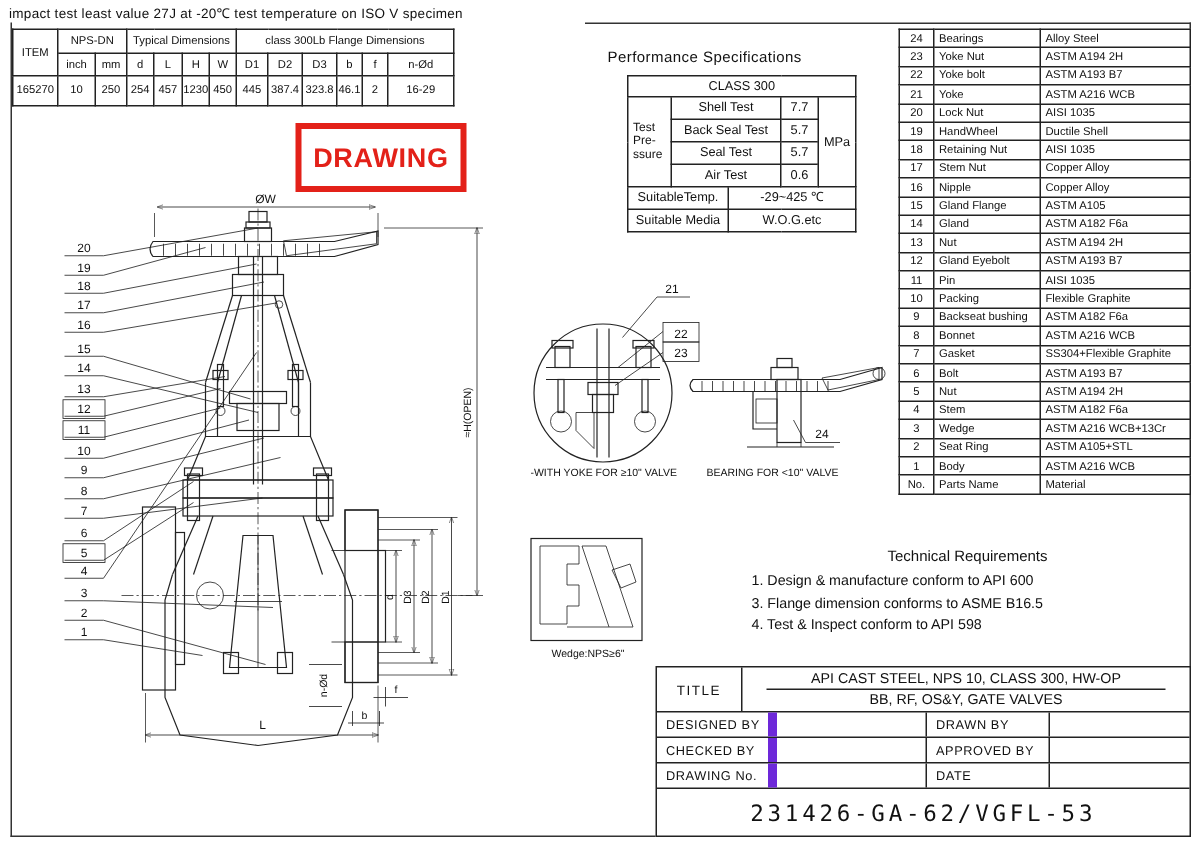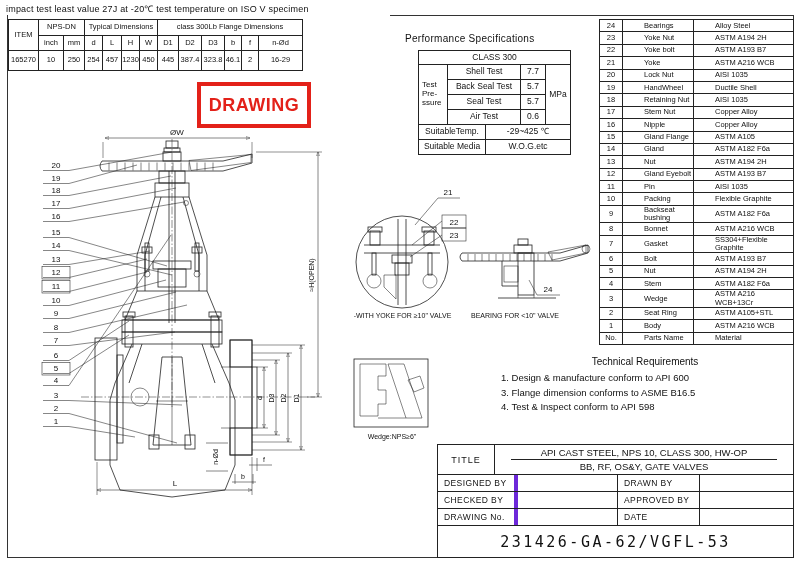--- a/index.html
+++ b/index.html
@@ -8,21 +8,21 @@
   .abs{position:absolute}
   .bord{background:#333}
   
   table.grid{border-collapse:collapse;background:#fff}
   table.grid td{border:1px solid #222;text-align:center;padding:0;font-size:8px;line-height:1.1;color:#111}
   #dimtab td.hd{font-size:7.5px}
   #dimtab td.dt{font-size:7.5px;height:19px}
   #perftab td{font-size:8.5px}
   #perftab td.pl{white-space:pre-line;font-size:8px;text-align:left;padding-left:3px}
   table.parts td{font-size:7.5px;height:11.4px}
-  table.parts td.pc-name,table.parts td.pc-material{text-align:left;padding-left:21px}
+  table.parts td.pc-name,table.parts td.pc-material{text-align:left;padding-left:3px}
   
   svg.dwg{overflow:visible}
   .dwg line,.dwg path,.dwg polygon,.dwg polyline,.dwg rect,.dwg circle{stroke:#222;stroke-width:.8;fill:none}
   .dwg .thin{stroke-width:.55}
   .dwg .ext{stroke-width:.5}
   .dwg .cl{stroke-width:.5;stroke-dasharray:8 2 1.5 2}
   .dwg .dim{stroke-width:.55;marker-start:url(#ar);marker-end:url(#ar)}
   .dwg text{stroke:none;fill:#111;font-size:8px;font-family:"Liberation Sans",sans-serif}
   .cap{font-size:7px;text-align:center;color:#111;white-space:nowrap}
   
@@ -36,21 +36,21 @@
   #techreq .tr-title{font-size:10px;text-align:center;margin-bottom:4px}
   #techreq .tr-item{font-size:9.5px;line-height:14.5px;padding-left:6px;white-space:nowrap}
   
   #tblock{border:1.4px solid #222;box-sizing:border-box;background:#fff}
   #tblock *{box-sizing:border-box}
   .tb-r1{display:flex;height:30px;border-bottom:1px solid #222}
   .tb-titlelabel{width:57px;border-right:1px solid #222;display:flex;align-items:center;justify-content:center;font-size:9px;letter-spacing:1px}
   .tb-titlebox{flex:1;display:flex;flex-direction:column;justify-content:center;font-size:9.5px;text-align:center;white-space:nowrap}
   .tb-sep{border-top:1px solid #222;margin:1px 16px}
   .tb-row{display:flex;height:17px;border-bottom:1px solid #222;font-size:8.5px}
-  .tb-fl{width:80px;border-right:4px solid #6d28d9;display:flex;align-items:center;padding-left:6px;letter-spacing:.4px}
+  .tb-fl{width:80px;border-right:6px solid #6d28d9;display:flex;align-items:center;padding-left:6px;letter-spacing:.4px}
   .tb-vl{width:100px;border-right:1px solid #222}
   .tb-f2{width:82px;border-right:1px solid #222;display:flex;align-items:center;padding-left:6px;letter-spacing:.4px}
   .tb-v2{flex:1}
   .tb-num{height:31px;display:flex;align-items:center;justify-content:center;
           font-family:"DejaVu Sans Mono",monospace;font-size:15px;letter-spacing:2.5px}
 </style>
 </head>
 <body>
 
 <div class="abs bord" style="left:390px;top:15px;width:404px;height:1px"></div>
@@ -569,21 +569,21 @@
 
 <svg class="dwg abs" style="left:350px;top:356px" width="84" height="76" viewBox="0 0 84 76">
   <rect x="4" y="3" width="74" height="68"></rect>
   <polygon points="10,8 36,8 36,20 28,20 28,34 36,34 36,48 28,48 28,60 10,60" fill="url(#h1)" class="thin"></polygon>
   <polygon points="38,8 54,8 72,62 56,62" fill="url(#h2)" class="thin"></polygon>
   <polygon points="58,24 70,20 74,32 64,36" fill="url(#h1)" class="thin"></polygon>
   <line x1="56" y1="62" x2="28" y2="62" class="thin"></line>
 </svg>
 <div class="cap abs" style="left:342px;top:433px;width:100px">Wedge:NPS≥6"</div>
 
-<div id="techreq" class="abs" style="left:495px;top:356px;width:300px">
+<div id="techreq" class="abs" style="left:495px;top:366px;width:300px">
   <div class="tr-title">Technical Requirements</div>
   <div class="tr-item">1. Design &amp; manufacture conform to API 600</div>
   <div class="tr-item">3. Flange dimension conforms to ASME B16.5</div>
   <div class="tr-item">4. Test &amp; Inspect conform to API 598</div>
 </div>
 
 <div id="tblock" class="abs" style="left:437px;top:444px;width:357px;height:114px">
   <div class="tb-r1">
     <div class="tb-titlelabel">TITLE</div>
     <div class="tb-titlebox">

